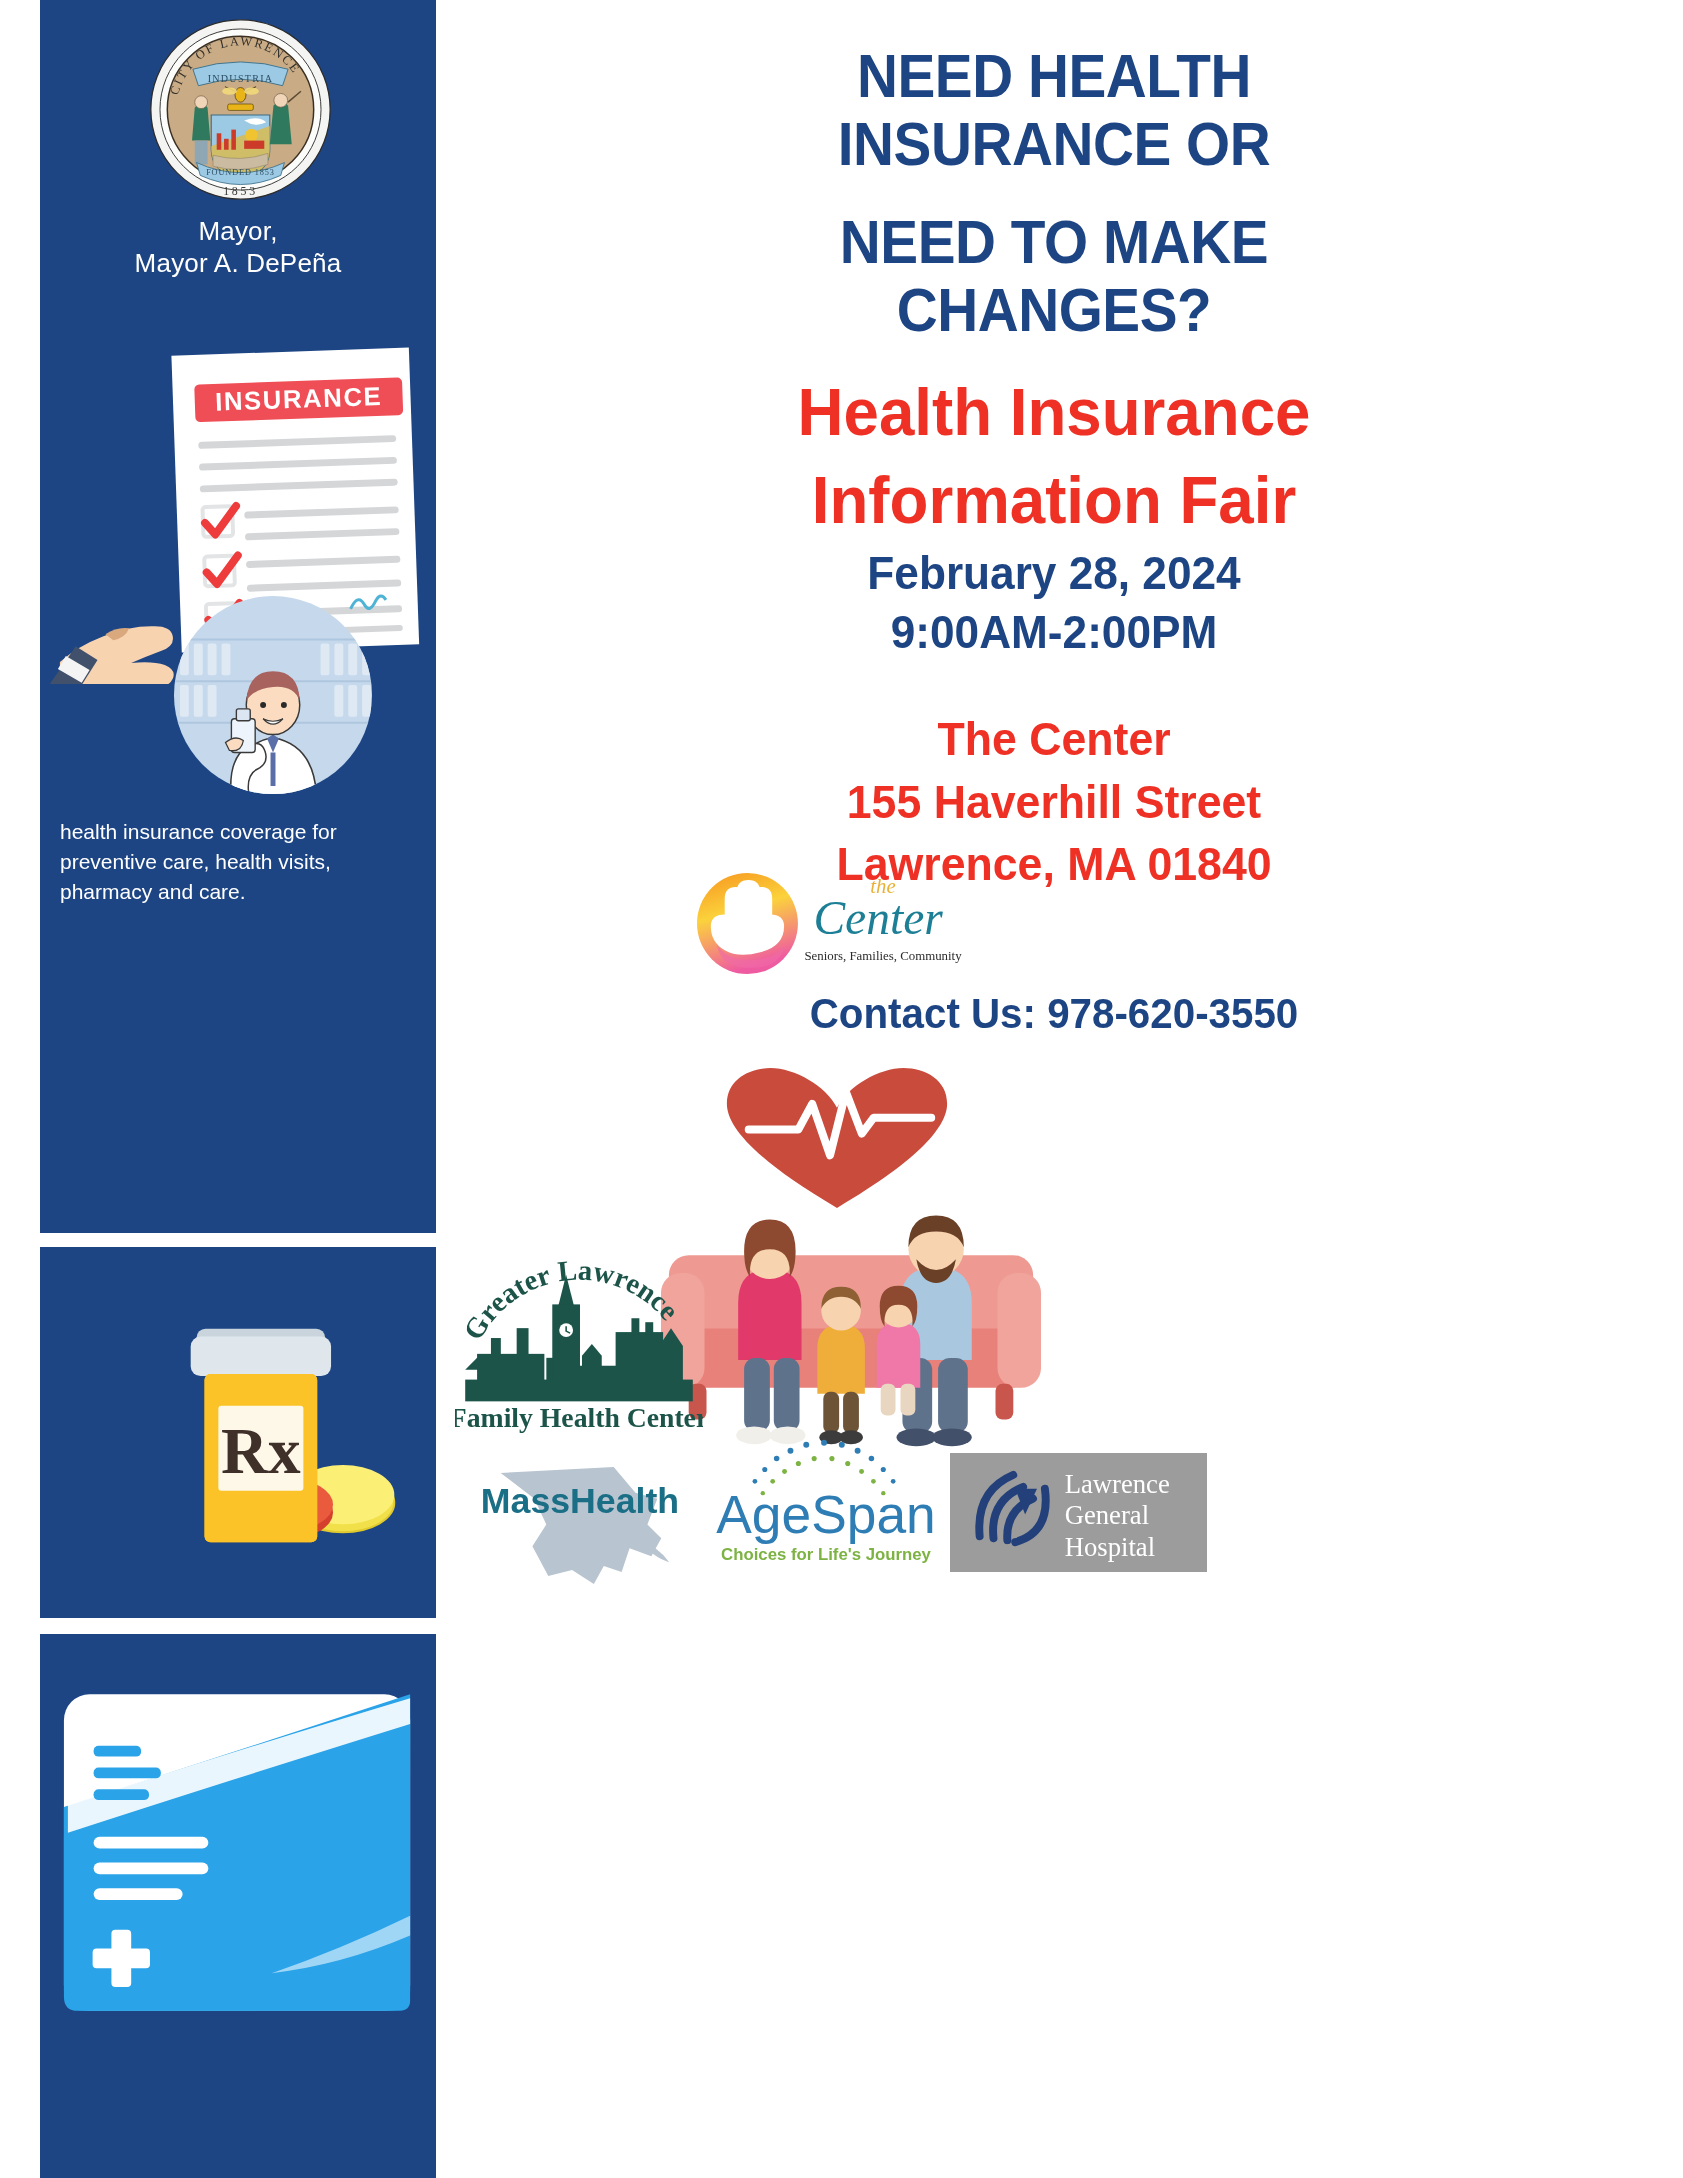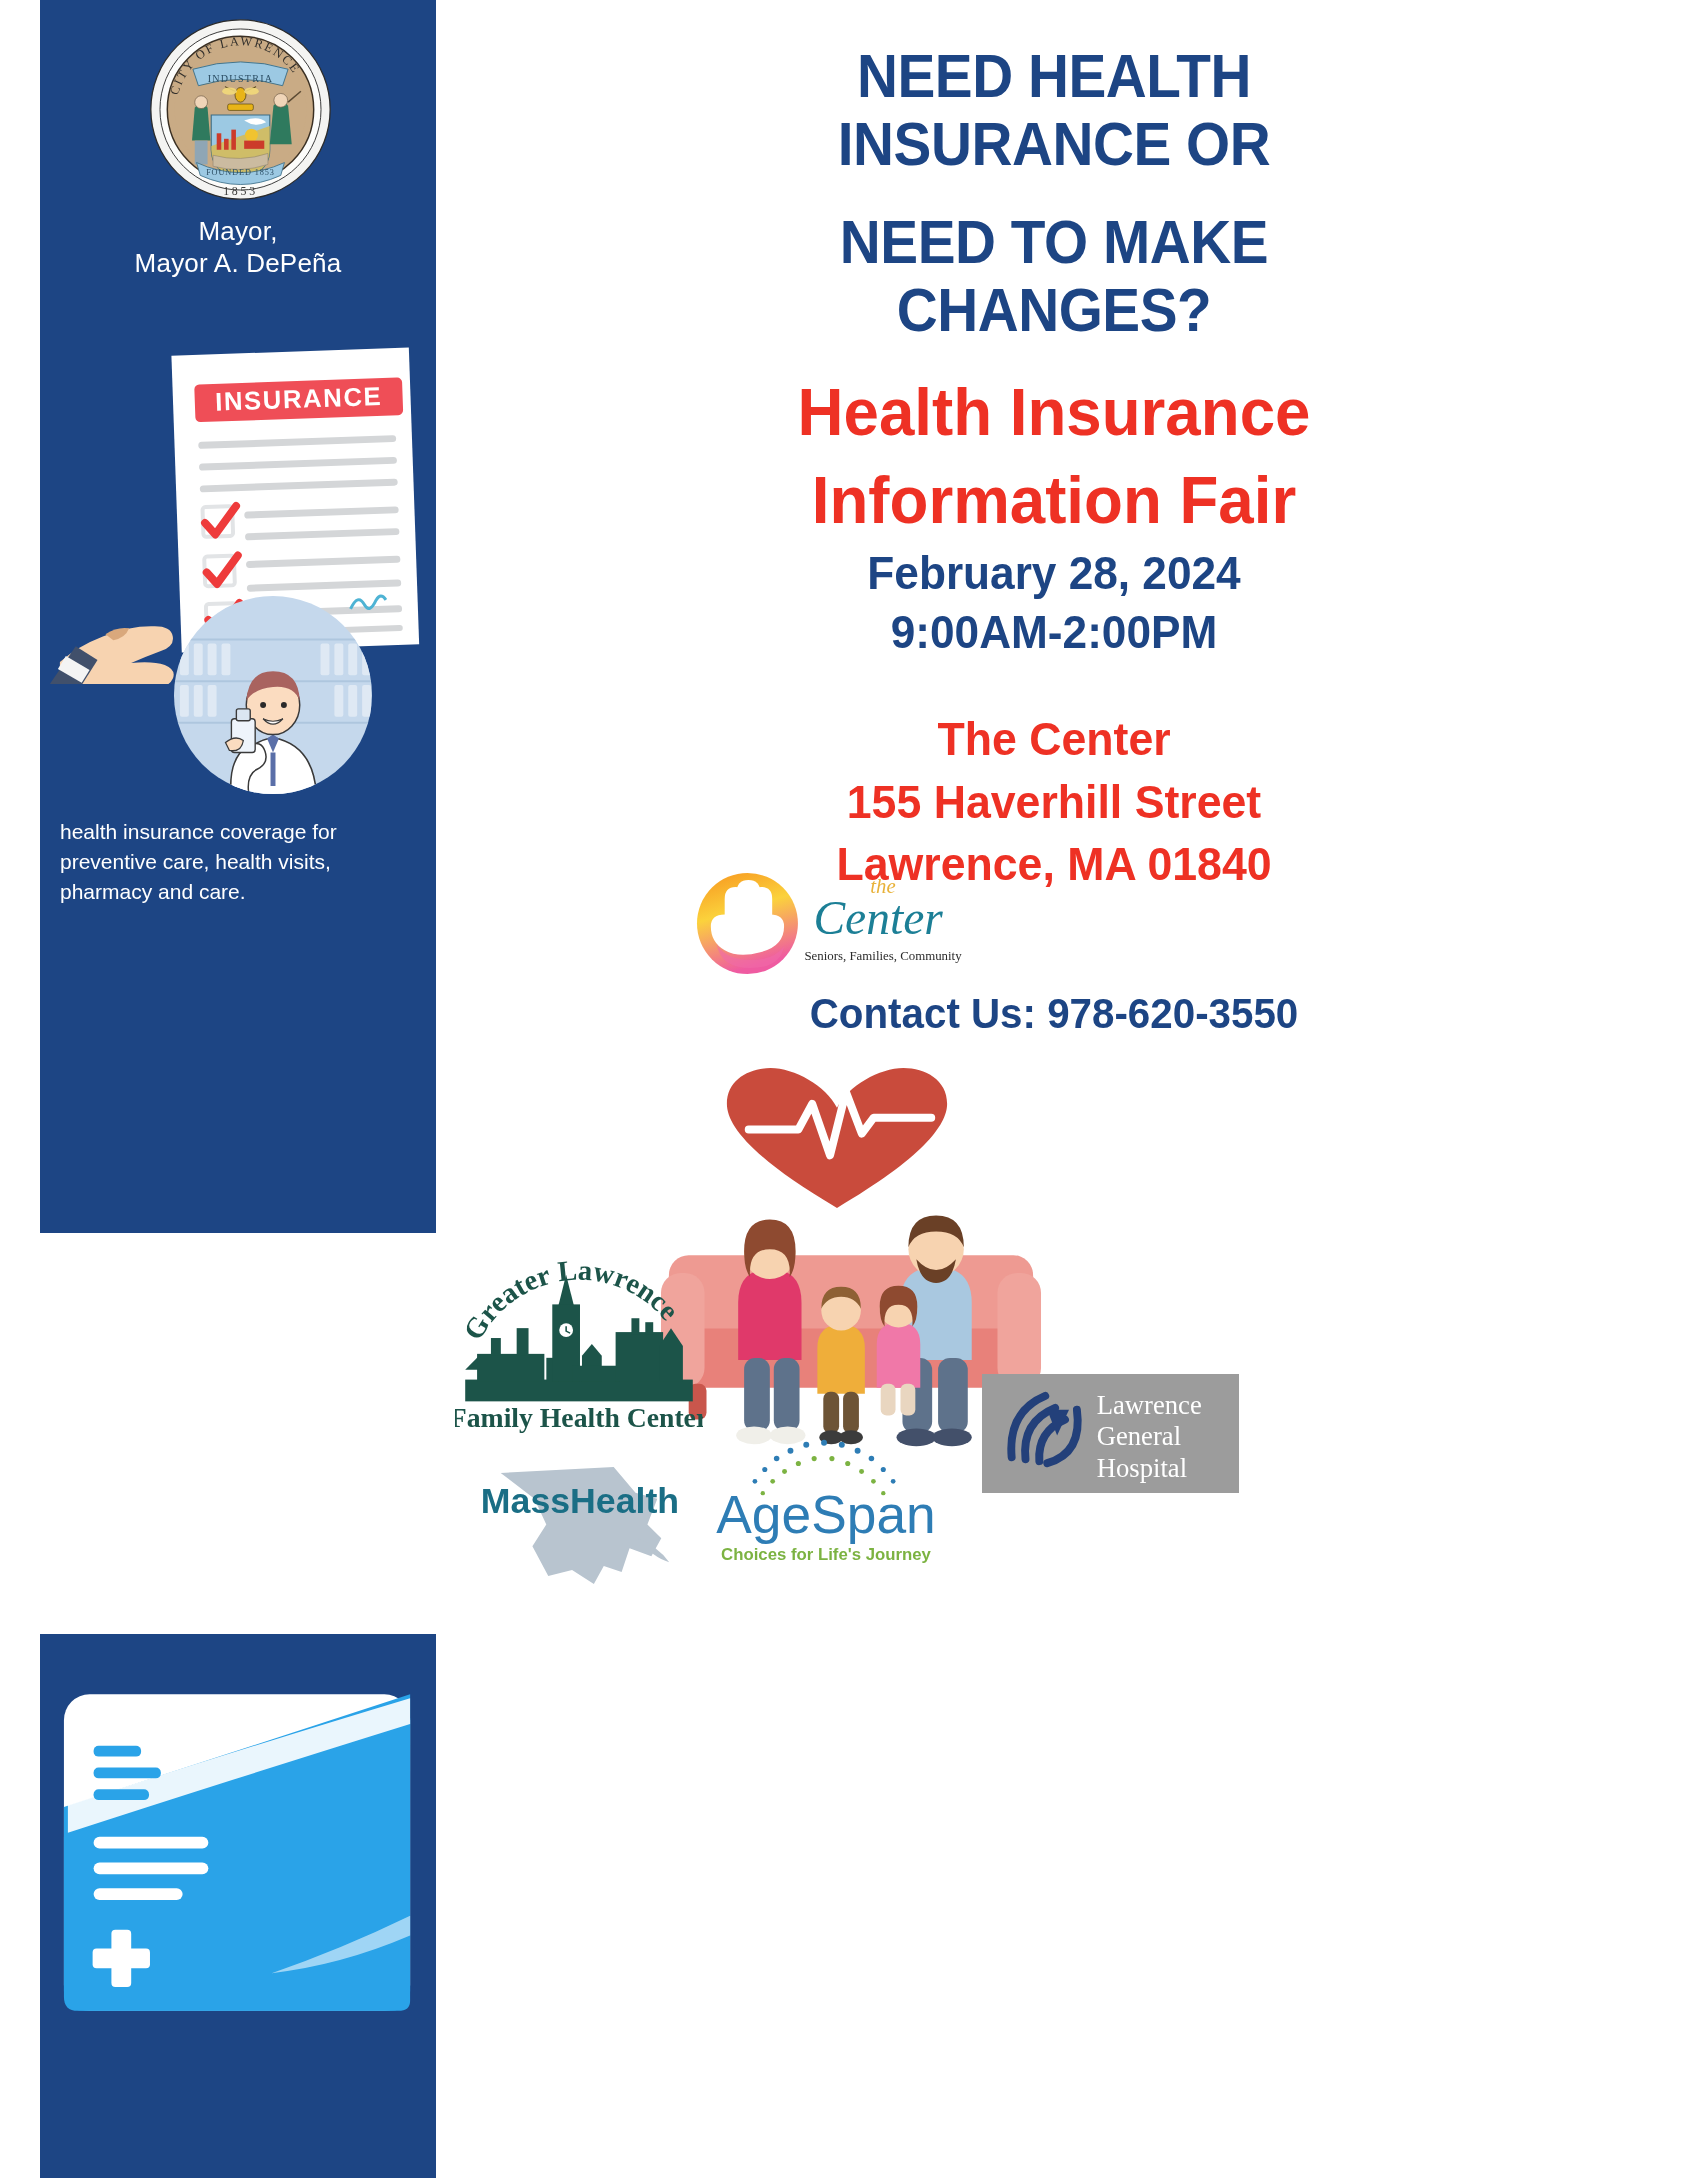--- a/index.html
+++ b/index.html
@@ -47,21 +47,21 @@
      font-weight:bold;font-size:47px;line-height:1.33;transform:scaleX(.95);transform-origin:50% 0;}
   .contact{position:absolute;left:0;top:990px;width:1178px;text-align:center;color:#1d4584;
      font-weight:bold;font-size:42px;transform:scaleX(.96);transform-origin:50% 0;}
 
   .center-logo{position:absolute;left:230px;top:869px;width:287px;height:109px;text-align:center;}
   .heart-ekg{position:absolute;left:248px;top:1064px;width:248px;height:149px;}
   .family-ill{position:absolute;left:188px;top:1178px;width:396px;height:287px;}
   .glfhc{position:absolute;left:-10px;top:1247px;width:248px;height:188px;}
   .masshealth{position:absolute;left:0px;top:1455px;width:228px;height:129px;}
   .agespan{position:absolute;left:238px;top:1426px;width:248px;height:158px;}
-  .lgh{position:absolute;left:485px;top:1374px;width:257px;height:119px;background:#9c9c9c;margin-left:32px;}
+  .lgh{position:absolute;left:485px;top:1453px;width:257px;height:119px;background:#9c9c9c;}
 </style>
 </head>
 <body>
 
 <div id="poster">
 
   <div class="left-col">
 
     <div class="panel panel-a">
 
@@ -203,20 +203,36 @@
         </svg>
       </div>
 
       <div class="coverage-cap">
         <div>health insurance coverage for</div>
         <div>preventive care, health visits,</div>
         <div>pharmacy and care.</div>
       </div>
     </div>
 
+    <div class="panel panel-b">
+      <div class="rx-wrap">
+        <svg viewBox="0 0 290 260" width="287" height="257">
+          <ellipse cx="196" cy="208" rx="52" ry="30" fill="#f2e04a" stroke="#e0ca2e" stroke-width="2"></ellipse>
+          <ellipse cx="196" cy="200" rx="52" ry="30" fill="#fbef76"></ellipse>
+          <ellipse cx="142" cy="218" rx="44" ry="26" fill="#d43f2e"></ellipse>
+          <ellipse cx="142" cy="210" rx="44" ry="26" fill="#ea5a3c"></ellipse>
+          <rect x="48" y="32" width="130" height="26" rx="9" fill="#c9d4dc"></rect>
+          <rect x="42" y="40" width="142" height="40" rx="10" fill="#dfe7ed"></rect>
+          <rect x="56" y="78" width="114" height="170" rx="6" fill="#f9b71a"></rect>
+          <rect x="56" y="78" width="114" height="170" rx="6" fill="#fbc327"></rect>
+          <rect x="70" y="110" width="86" height="86" rx="3" fill="#fdf8e8"></rect>
+          <text x="113" y="178" text-anchor="middle" font-family="'Liberation Serif',serif" font-weight="bold" font-size="66" fill="#40302a">Rx</text>
+        </svg>
+      </div>
+    </div>
 
     <div class="panel panel-c">
       <div class="card-wrap">
         <svg viewBox="0 0 365 340" width="361" height="337">
           <rect x="6" y="6" width="350" height="320" rx="26" fill="#ffffff"></rect>
           <path d="M6,120 L356,6 v300 q0,20 -20,20 H26 q-20,0 -20,-20 z" fill="#2aa3e8"></path>
           <path d="M6,150 L356,30 v286 q0,10 -12,10 H20 q-14,0 -14,-14 z" fill="#2aa3e8"></path>
           <path d="M10,118 q160,-52 346,-108 l0,26 q-186,58 -346,110 z" fill="#ffffff" opacity=".9"></path>
           <g fill="#ffffff">
             <rect x="36" y="150" width="116" height="12" rx="6"></rect>

